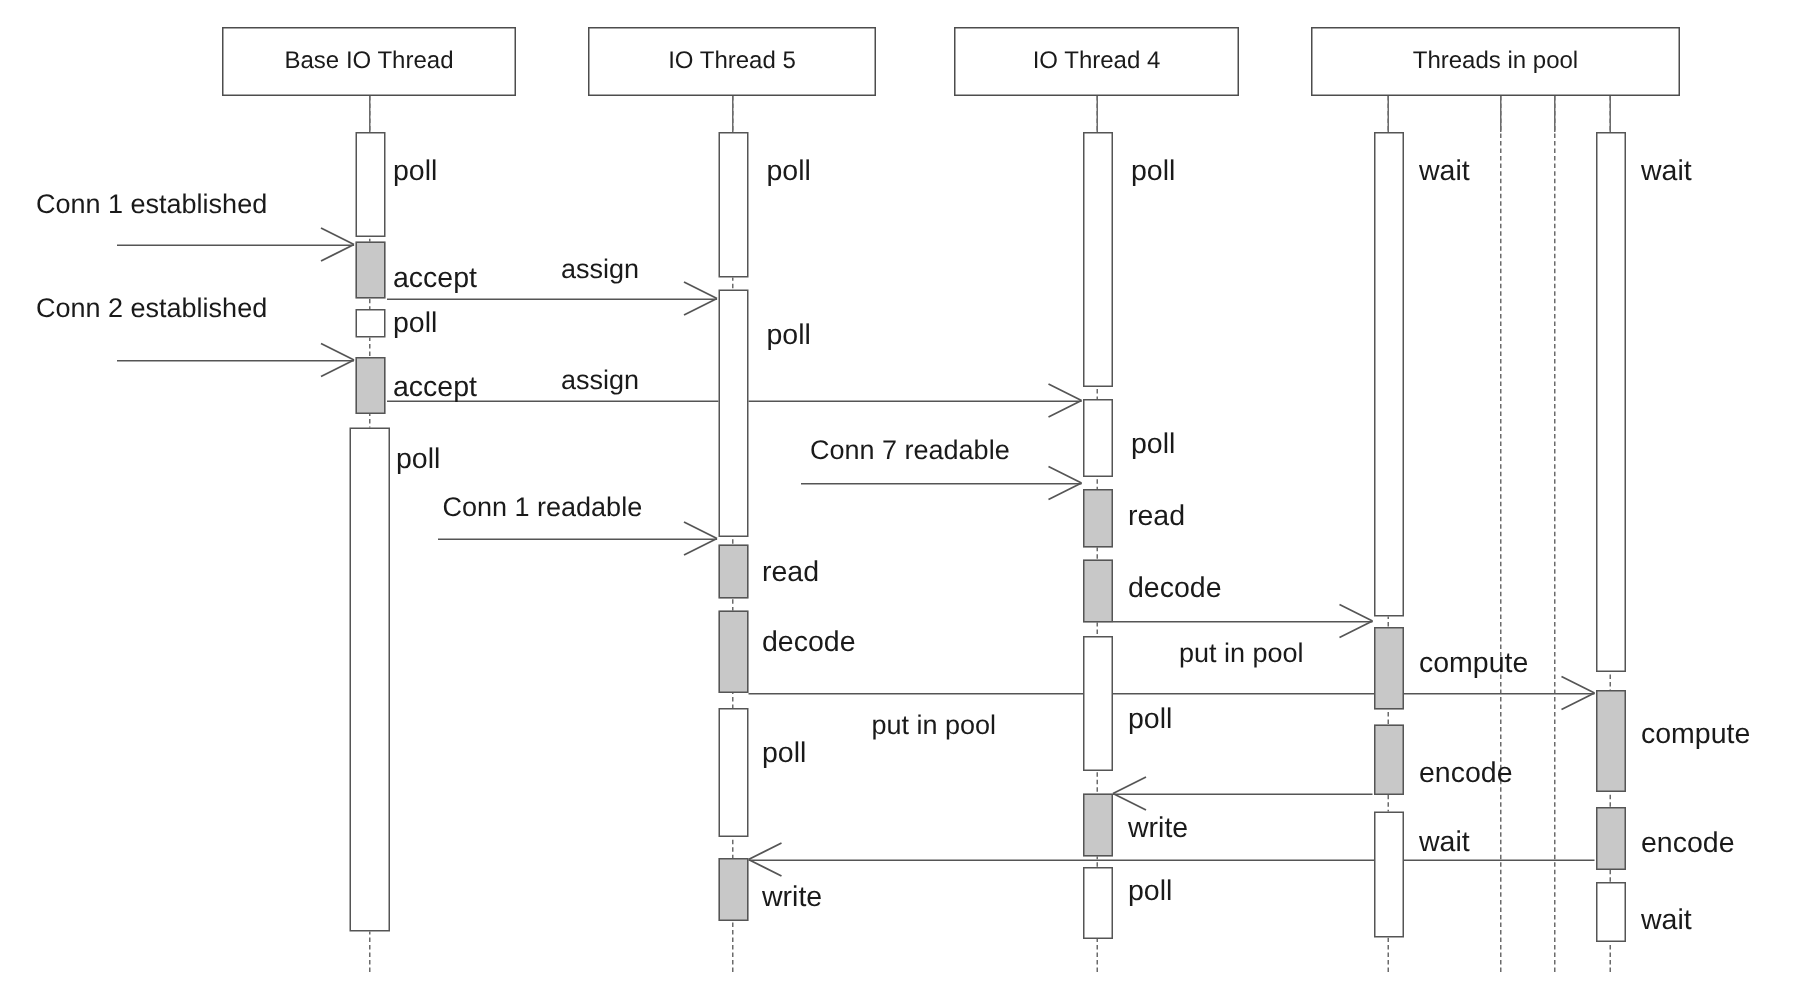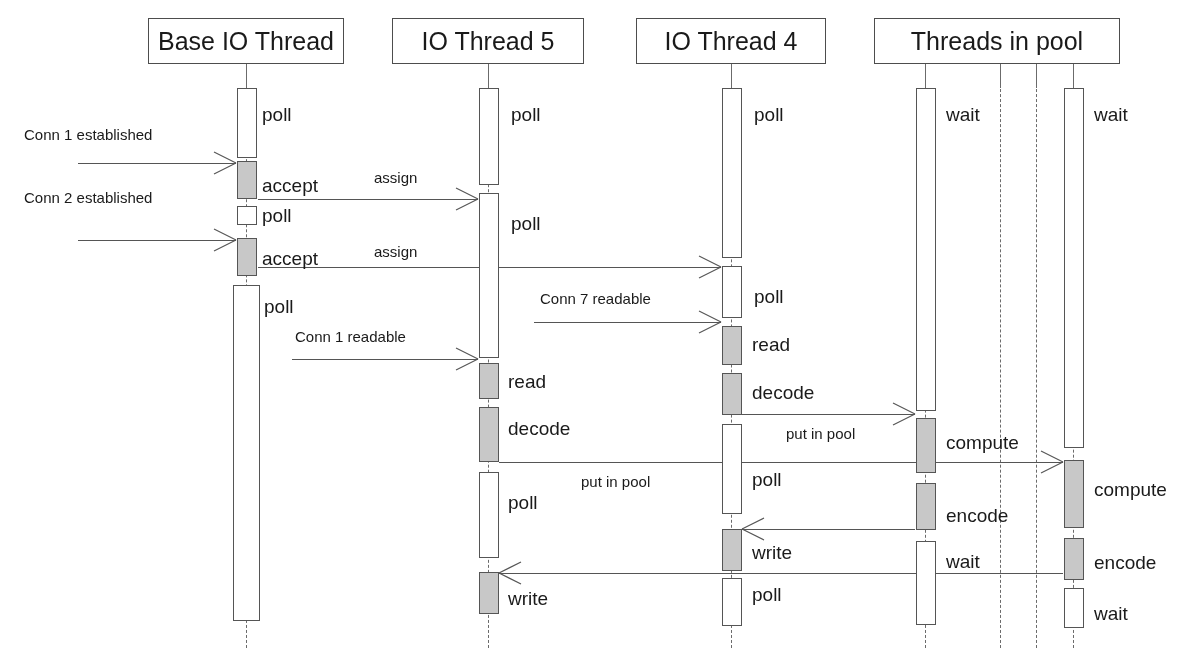--- a/index.html
+++ b/index.html
@@ -21,21 +21,21 @@
   .participant-box {
     position: absolute;
     box-sizing: border-box;
     border: 1px solid #4d4d4d;
     background: #ffffff;
     display: flex;
     align-items: center;
     justify-content: center;
   }
   .participant-label {
-    font-size: 25px;
+    font-size: 16px;
     color: #1a1a1a;
     white-space: nowrap;
     line-height: 1;
   }
   
   .lifeline {
     position: absolute;
     width: 0;
     border-left: 1px dashed #6b6b6b;
   }
@@ -62,21 +62,21 @@
     height: 0;
     border-top: 1px solid #555555;
   }
   .msg-head {
     position: absolute;
     width: 0; height: 0;
   }
   .msg-head svg { display: block; overflow: visible; }
   .msg-label {
     position: absolute;
-    font-size: 15px;
+    font-size: 18px;
     color: #1a1a1a;
     white-space: nowrap;
     line-height: 1;
   }
   
   .tick {
     position: absolute;
     width: 0;
     border-left: 1px solid #6b6b6b;
   }
@@ -118,21 +118,21 @@
         </svg>
       </div>
       <div class="msg-label" style="left: 374px; top: 170px;">assign</div>
       <div class="msg-line" style="left: 78px; top: 240px; width: 158px;"></div>
       <div class="msg-head" style="left: 236px; top: 240px;">
         <svg width="1" height="1" viewBox="0 0 1 1">
           <path d="M 0 0 L -22 -11" stroke="#555555" stroke-width="1.2" fill="none"></path>
           <path d="M 0 0 L -22 11" stroke="#555555" stroke-width="1.2" fill="none"></path>
         </svg>
       </div>
-      <div class="msg-label" style="left: 24px; top: 190px;">Conn 2 established</div>
+      <div class="msg-label" style="left: 24px; top: 196px;">Conn 2 established</div>
       <div class="msg-line" style="left: 258px; top: 267px; width: 463px;"></div>
       <div class="msg-head" style="left: 721px; top: 267px;">
         <svg width="1" height="1" viewBox="0 0 1 1">
           <path d="M 0 0 L -22 -11" stroke="#555555" stroke-width="1.2" fill="none"></path>
           <path d="M 0 0 L -22 11" stroke="#555555" stroke-width="1.2" fill="none"></path>
         </svg>
       </div>
       <div class="msg-label" style="left: 374px; top: 244px;">assign</div>
       <div class="msg-line" style="left: 534px; top: 322px; width: 187px;"></div>
       <div class="msg-head" style="left: 721px; top: 322px;">

